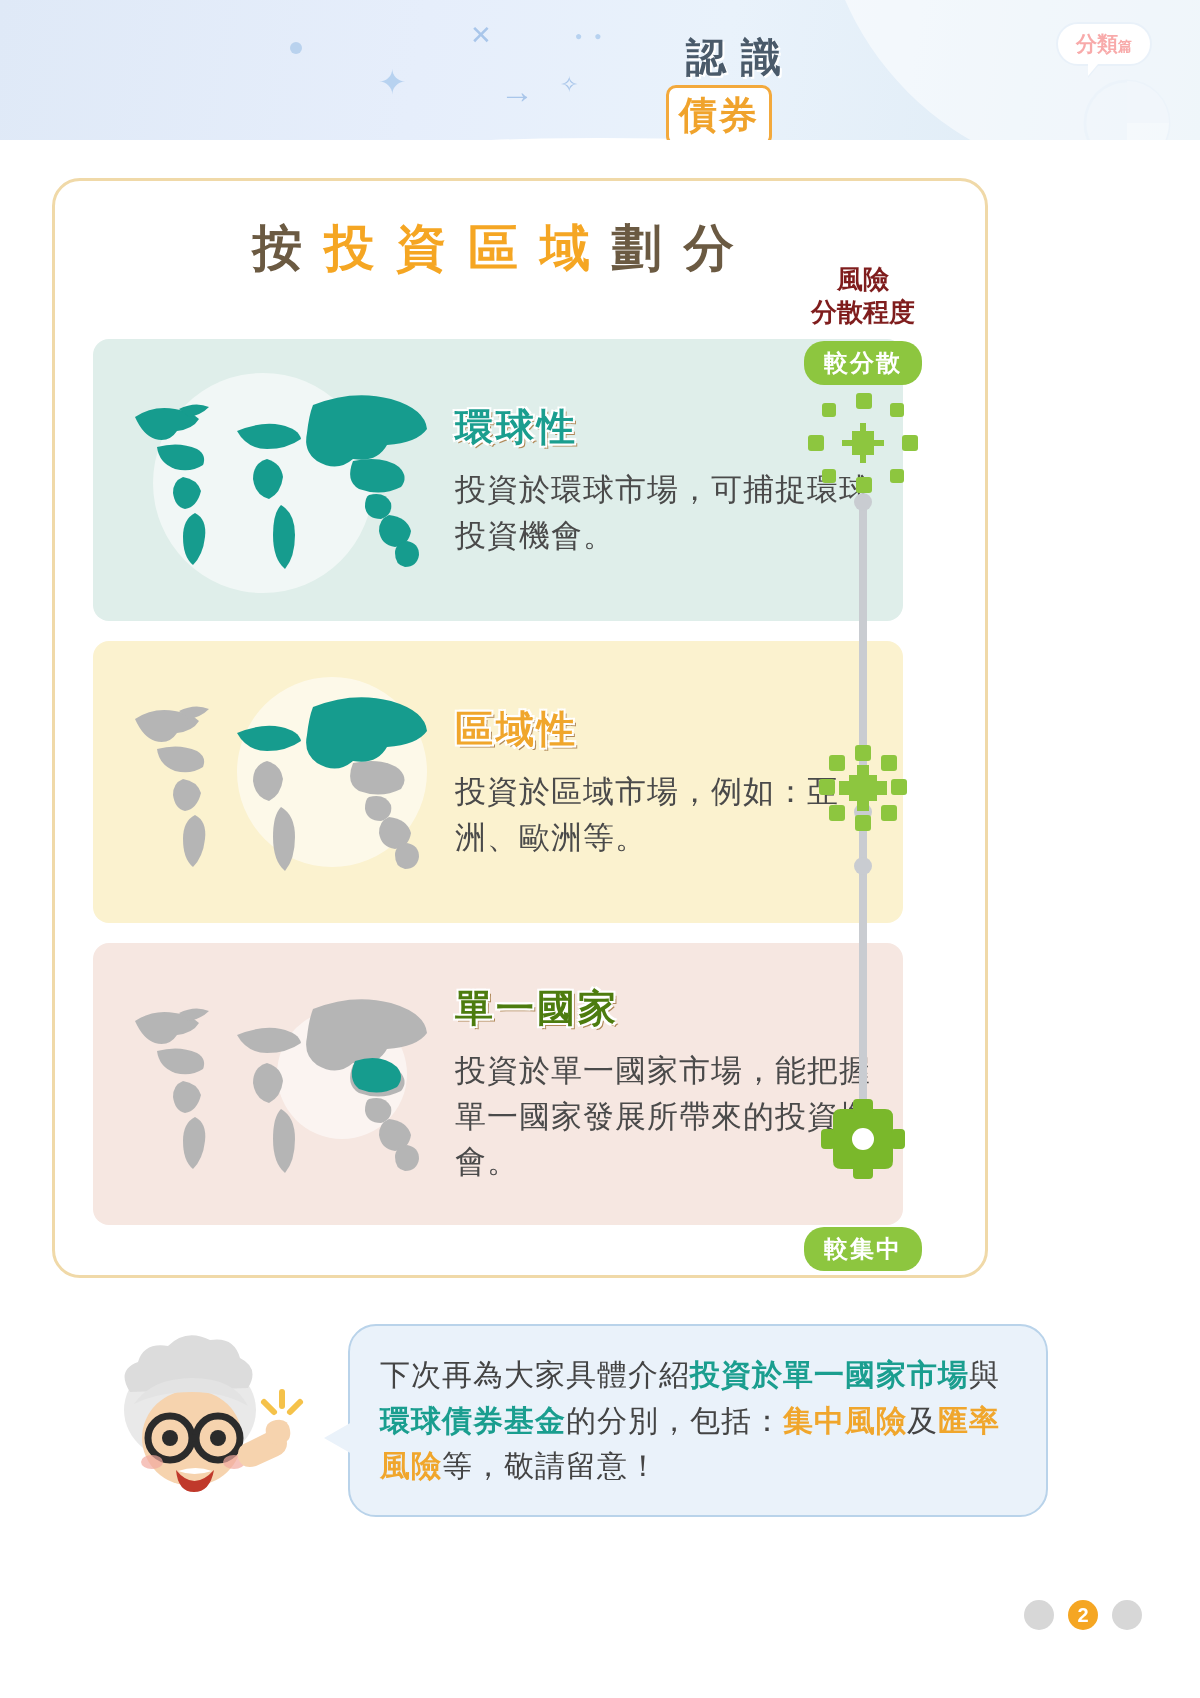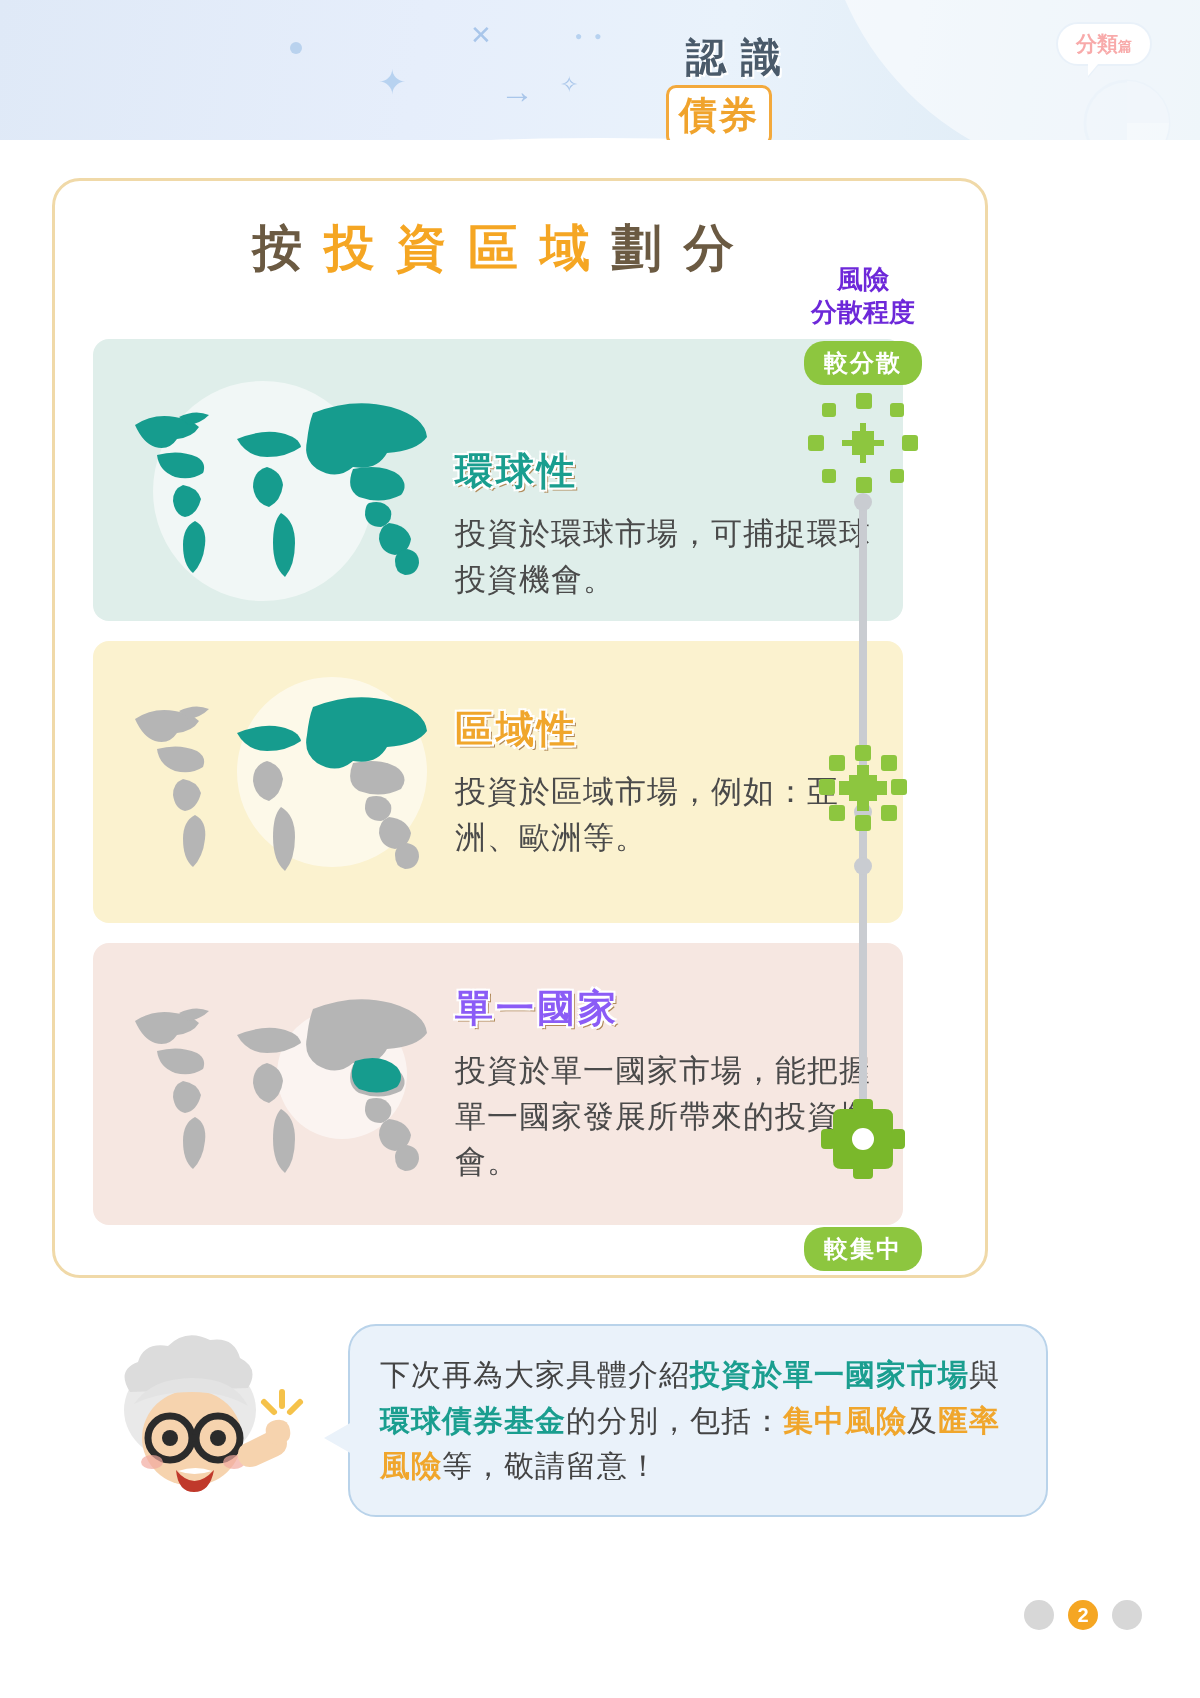--- a/index.html
+++ b/index.html
@@ -83,44 +83,44 @@
     border:3px solid #f0d9a8; border-radius:28px; background:#fff;
   }
   .page-title{
     position:absolute; left:0; top:34px; width:880px; text-align:center;
     font-size:50px; font-weight:900; color:#6b5a42; letter-spacing:4px;
   }
   .page-title .hl{ color:#f5a623; }
 
   .risk-head{
     position:absolute; right:42px; top:82px; width:160px; text-align:center;
-    font-size:26px; font-weight:900; color:#6d28d9; line-height:1.25;
+    font-size:26px; font-weight:900; color:#7f1d1d; line-height:1.25;
   }
 
   .rows{ position:absolute; left:38px; top:158px; width:810px; }
   .row{
     display:flex; align-items:center; gap:10px;
     border-radius:16px; padding:18px 24px; margin-bottom:20px; min-height:282px;
   }
-  .row.r1{ background:#dfeeea;align-items:flex-end; }
+  .row.r1{ background:#dfeeea; }
   .row.r2{ background:#fbf2cf; }
   .row.r3{ background:#f6e7e1; }
   .map-wrap{ width:320px; height:230px; position:relative; flex:0 0 320px; }
   .map-wrap svg{ position:absolute; left:0; top:0; }
   .glow{
     position:absolute; border-radius:50%; background:#ffffff; opacity:.55;
   }
   .row-txt{ flex:1; padding-left:8px; }
   .row-h{
     font-size:38px; font-weight:900; margin-bottom:14px; letter-spacing:3px;
     -webkit-text-stroke: 0px transparent;
   }
   .r1 .row-h{ color:#1a9e8f; text-shadow: 2px 2px 0 #fff, -2px -2px 0 #fff, 2px -2px 0 #fff, -2px 2px 0 #fff, 3px 3px 0 #b08a5a; }
   .r2 .row-h{ color:#f0a62c; text-shadow: 2px 2px 0 #fff, -2px -2px 0 #fff, 2px -2px 0 #fff, -2px 2px 0 #fff, 3px 3px 0 #b08a5a; }
-  .r3 .row-h{ color:#8b5cf6; text-shadow: 2px 2px 0 #fff, -2px -2px 0 #fff, 2px -2px 0 #fff, -2px 2px 0 #fff, 3px 3px 0 #b08a5a; }
+  .r3 .row-h{ color:#4d7c0f; text-shadow: 2px 2px 0 #fff, -2px -2px 0 #fff, 2px -2px 0 #fff, -2px 2px 0 #fff, 3px 3px 0 #b08a5a; }
   .row-p{ font-size:31px; color:#4a4a4a; line-height:1.48; letter-spacing:1px; }
 
   
   .scale{ position:absolute; right:42px; top:160px; width:160px; height:930px; }
   .pill{
     position:absolute; left:50%; transform:translateX(-50%);
     background:#8dc63f; color:#fff; font-size:24px; font-weight:900;
     border-radius:20px; padding:6px 20px; white-space:nowrap; letter-spacing:2px;
   }
   .pill.top{ top:0; }

